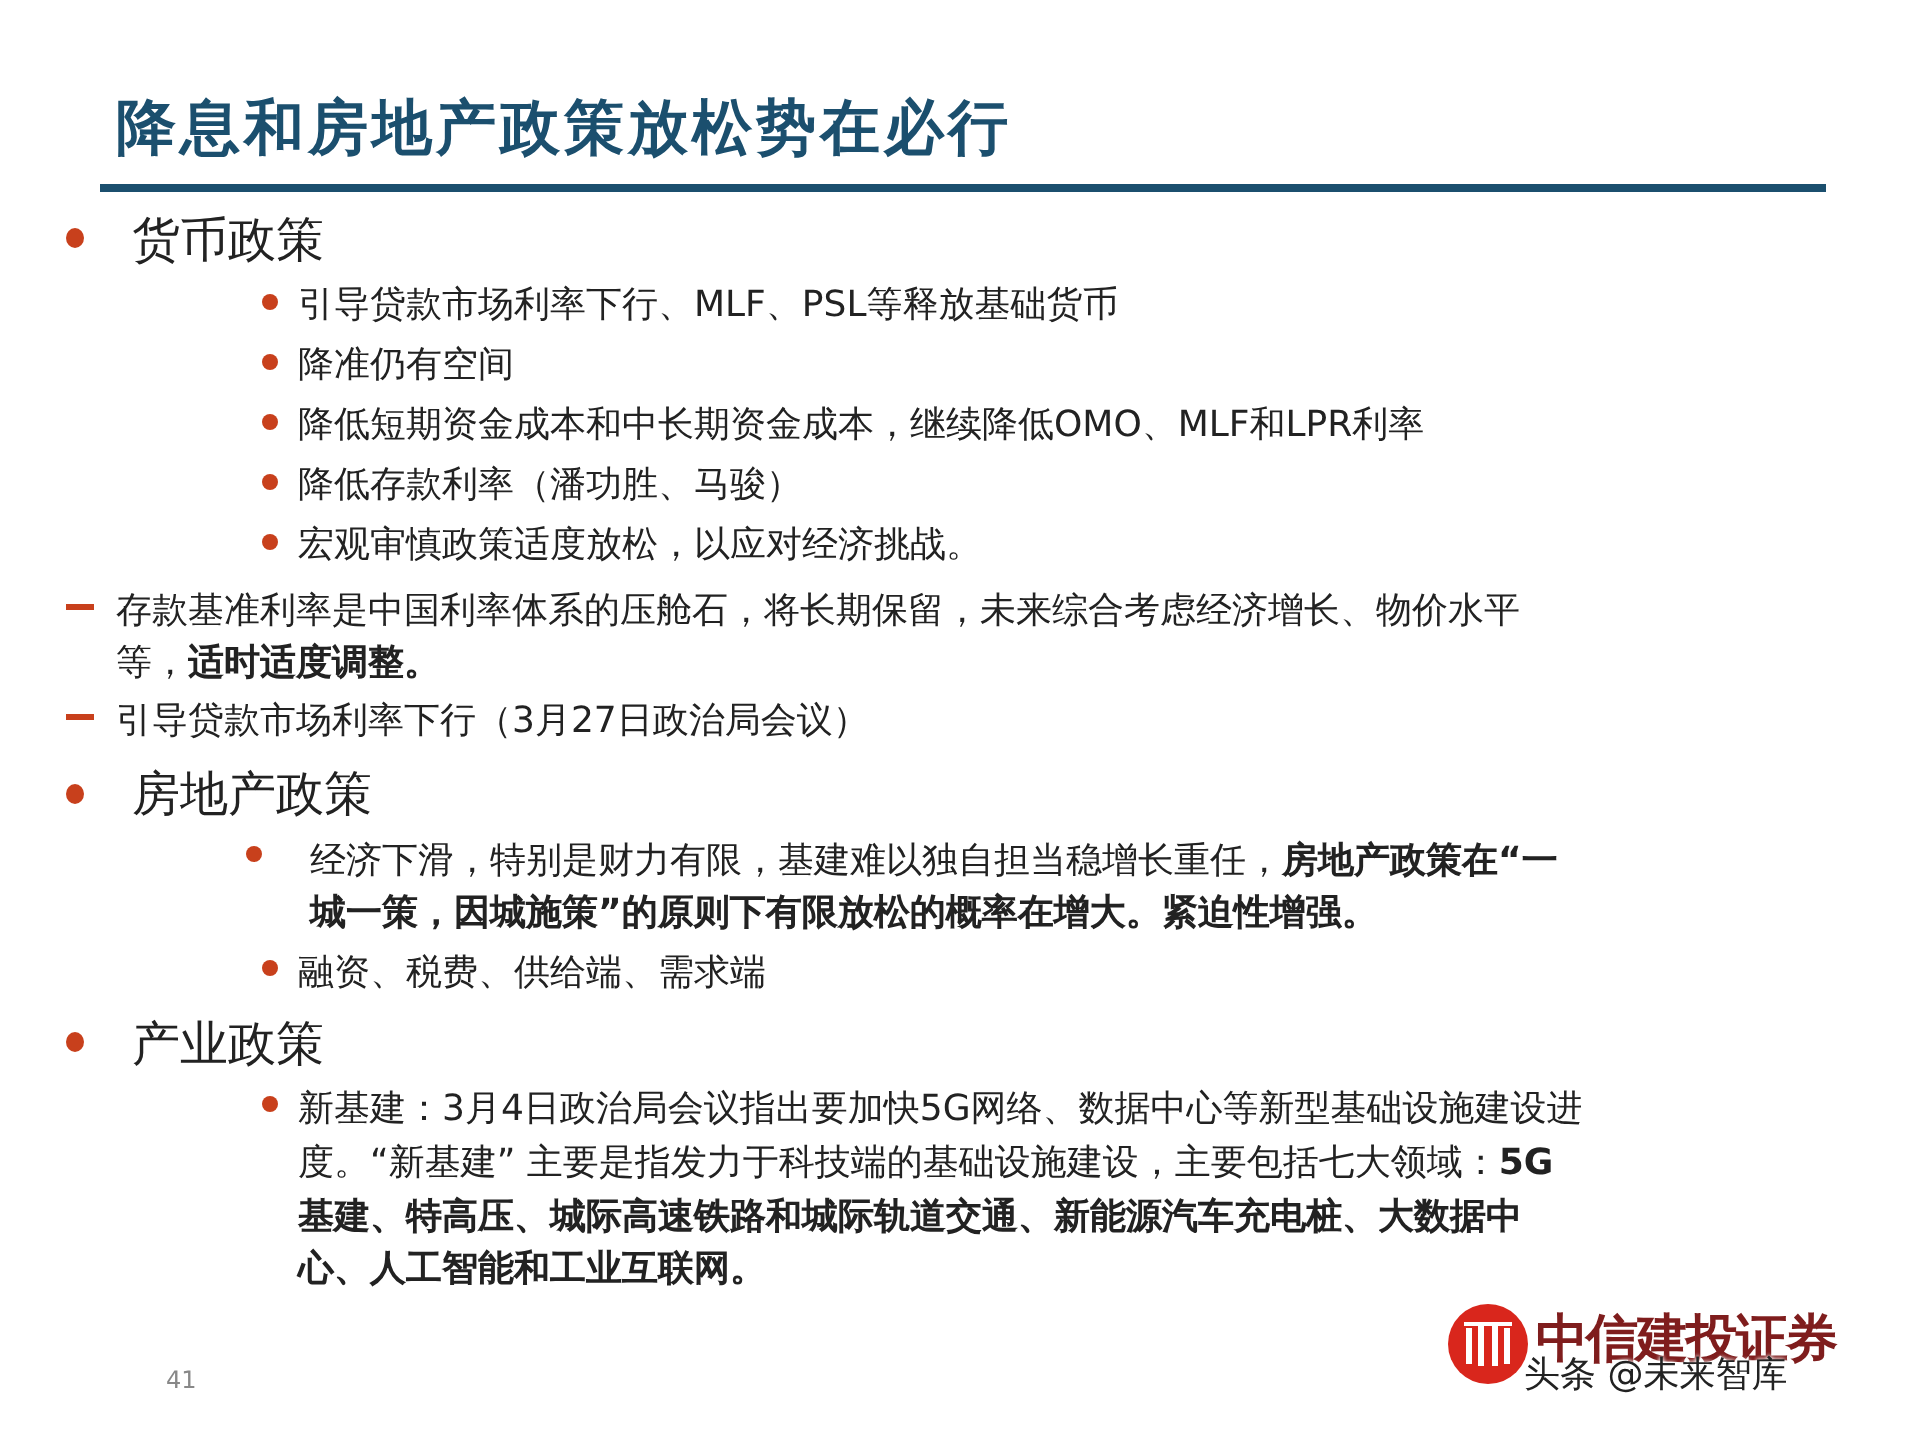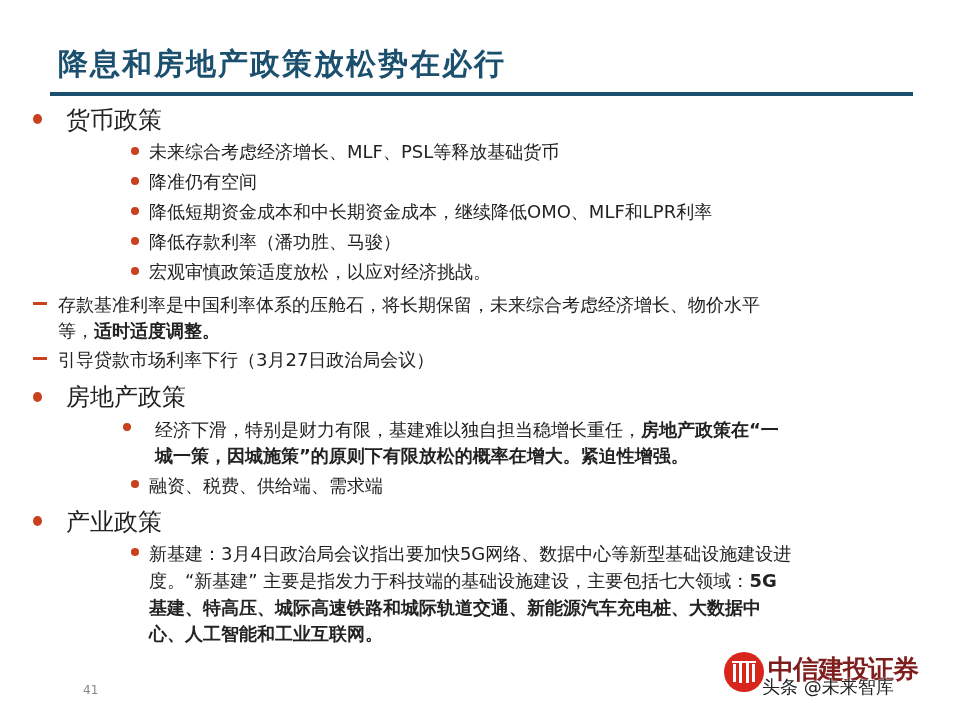--- a/index.html
+++ b/index.html
@@ -50,21 +50,21 @@
 </head>
 <body>
 
 <div class="title">降息和房地产政策放松势在必行</div>
 <div class="title-rule"></div>
 
 <div class="dot big" style="left:33px;top:114px;"></div>
 <div class="row h1" style="left:66px;top:104px;">货币政策</div>
 
 <div class="dot" style="left:131px;top:147px;"></div>
-<div class="row l2" style="left:149px;top:140px;">未来综合考虑经济增长、MLF、PSL等释放基础货币</div>
+<div class="row l2" style="left:149px;top:140px;">引导贷款市场利率下行、MLF、PSL等释放基础货币</div>
 
 <div class="dot" style="left:131px;top:177px;"></div>
 <div class="row l2" style="left:149px;top:170px;">降准仍有空间</div>
 
 <div class="dot" style="left:131px;top:207px;"></div>
 <div class="row l2" style="left:149px;top:200px;">降低短期资金成本和中长期资金成本，继续降低OMO、MLF和LPR利率</div>
 
 <div class="dot" style="left:131px;top:237px;"></div>
 <div class="row l2" style="left:149px;top:230px;">降低存款利率（潘功胜、马骏）</div>
 

